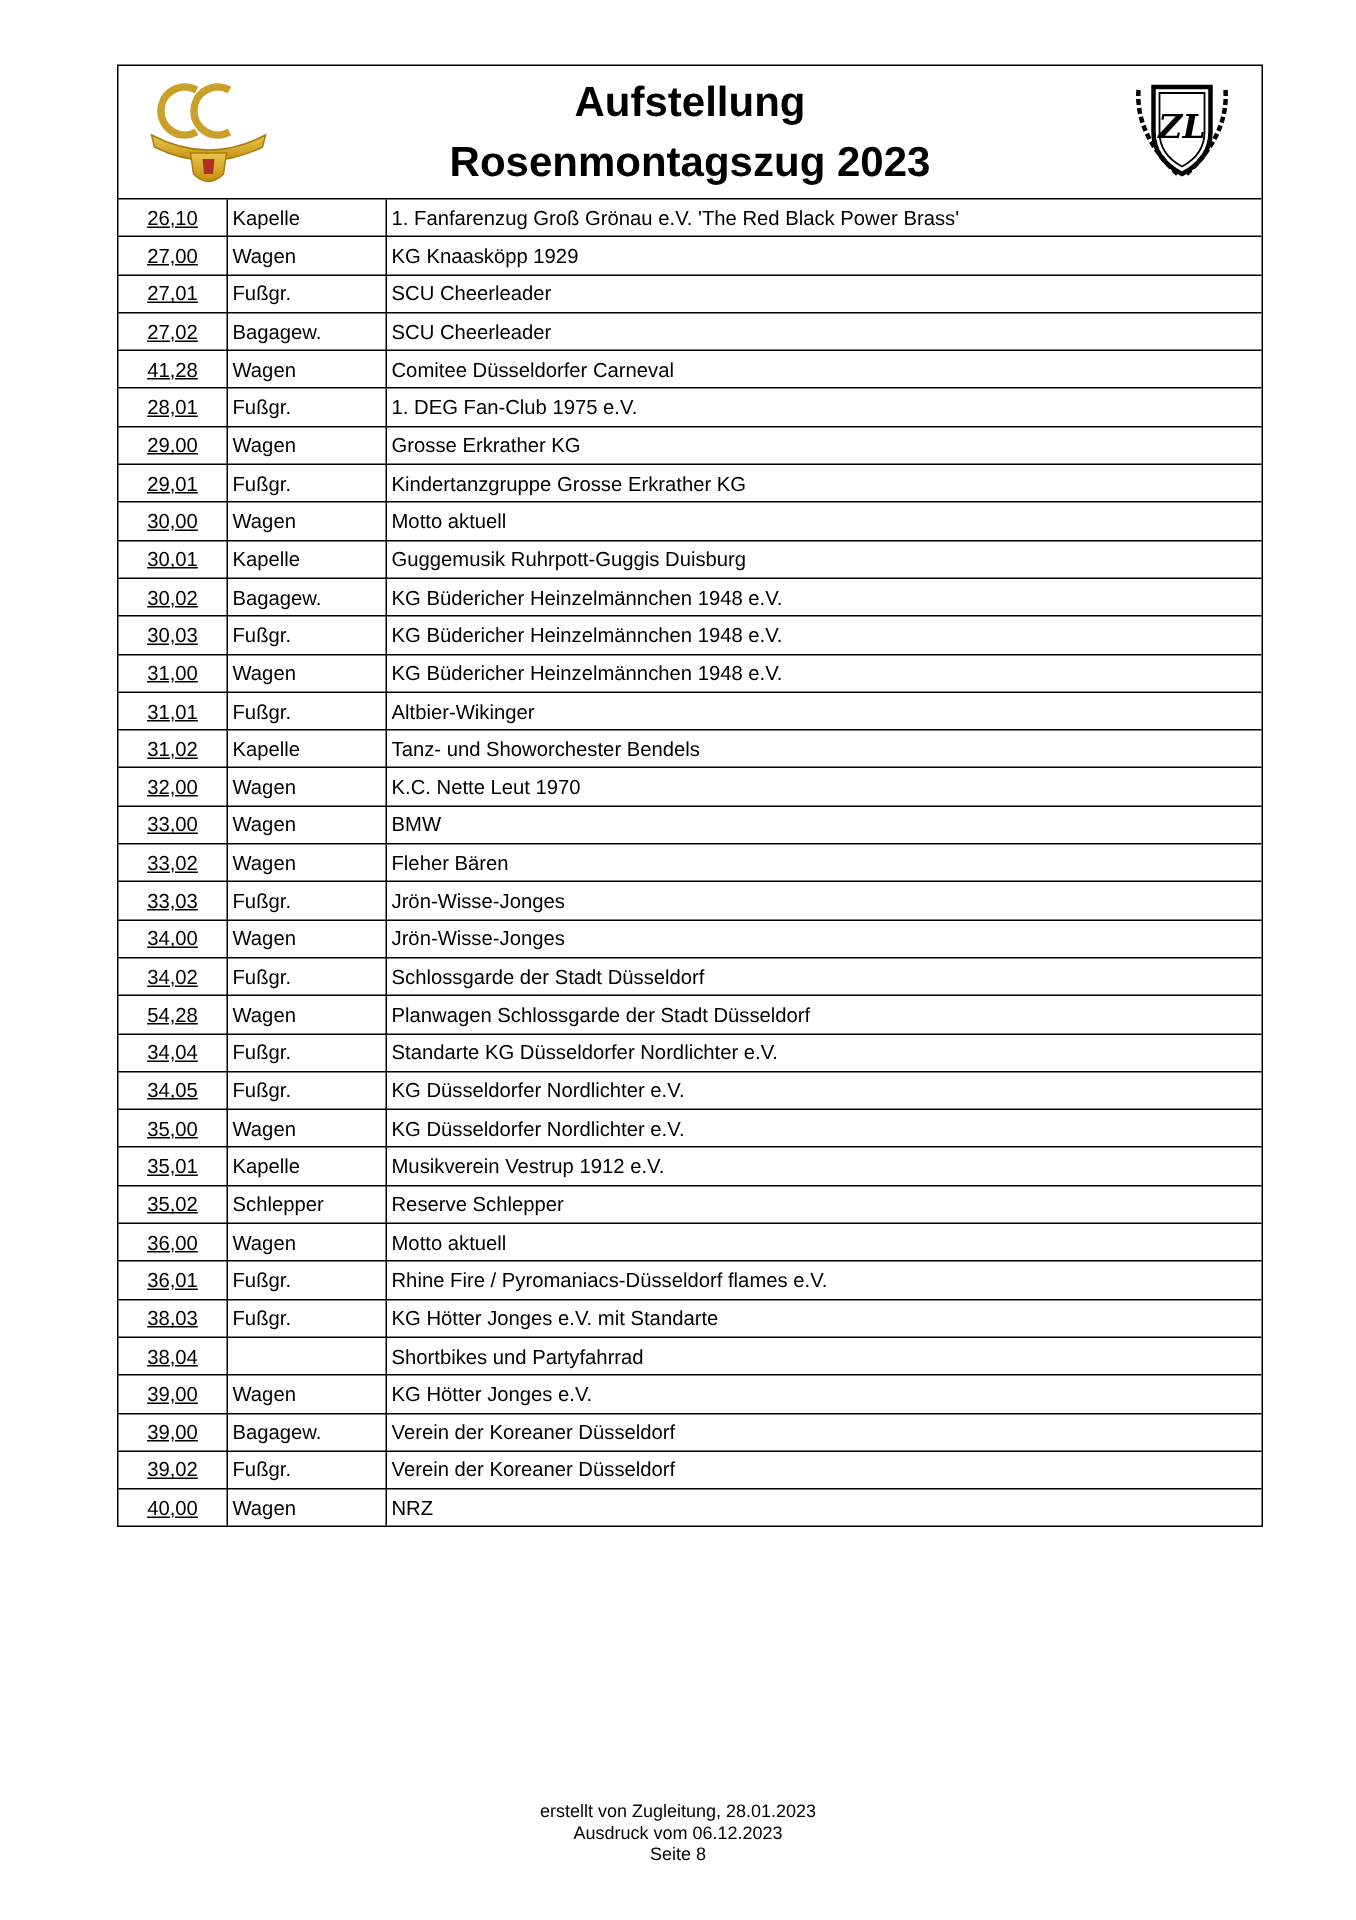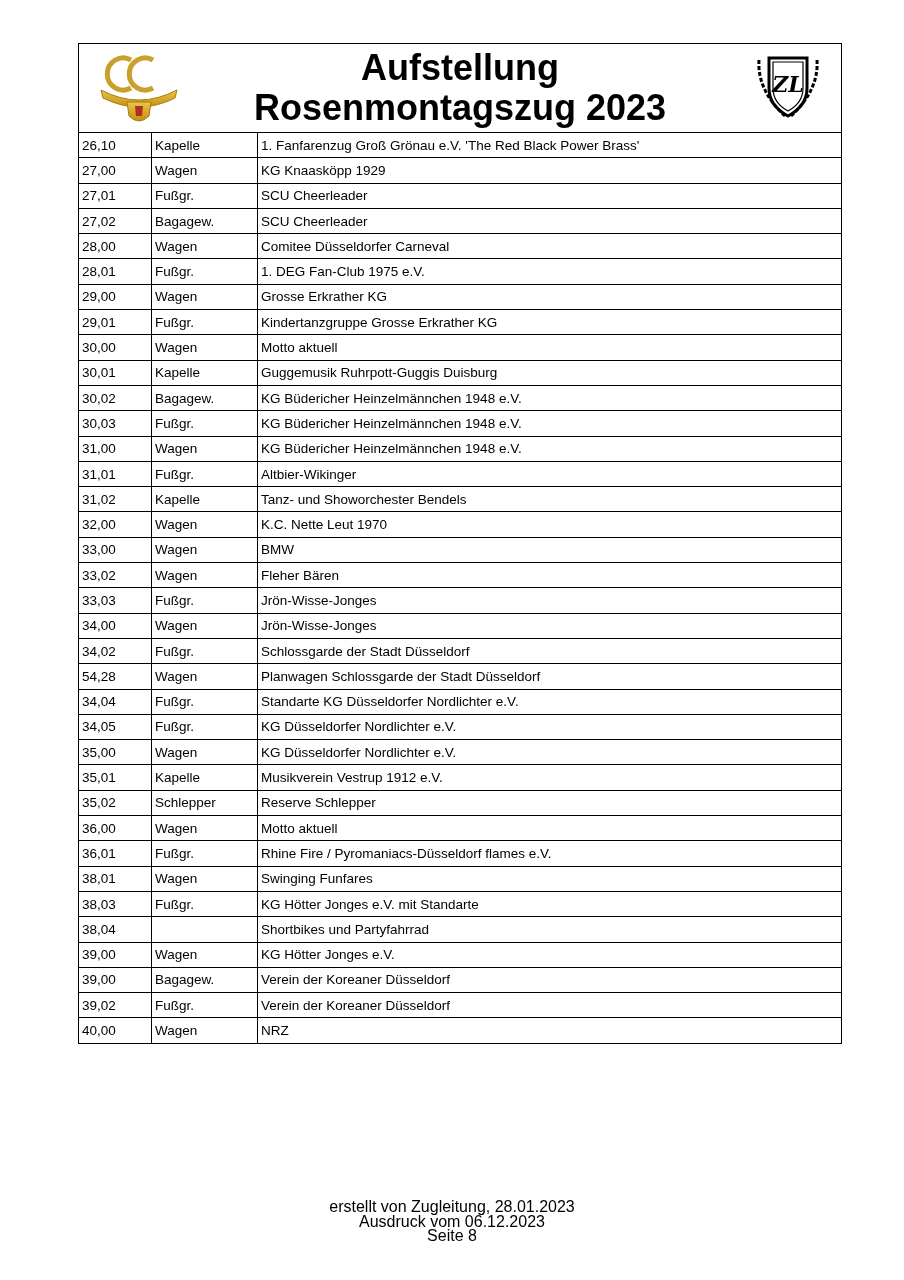--- a/index.html
+++ b/index.html
@@ -1,29 +1,29 @@
 <!DOCTYPE html>
 <html><head>
 <meta charset="utf-8">
 <style>
   html, body { margin: 0; padding: 0; background: #ffffff; }
   body { width: 904px; height: 1280px; position: relative; font-family: "Liberation Sans", sans-serif; color: #000; }
   .sheet { position: absolute; left: 78px; top: 43px; width: 762px; border: 1.5px solid #000; box-sizing: content-box; }
   .header { position: relative; height: 88px; border-bottom: 1.5px solid #000; }
-  .title { position: absolute; left: 0; right: 0; top: 4px; text-align: center; font-weight: bold; font-size: 36px; line-height: 40px; }
+  .title { position: absolute; left: 0; right: 0; top: 4px; text-align: center; font-weight: bold; font-size: 28px; line-height: 40px; }
   .logo-left { position: absolute; left: 18px; top: 8px; width: 84px; height: 74px; }
   .logo-right { position: absolute; right: 20px; top: 10px; width: 66px; height: 66px; }
   table { border-collapse: collapse; width: 100%; table-layout: fixed; }
   td { border: 1px solid #000; height: 24.3px; padding: 0 3px; font-size: 13.5px; white-space: nowrap; overflow: hidden; }
   tr:first-child td { border-top: none; }
-  td:first-child { border-left: none; width: 66px; }
+  td:first-child { border-left: none; text-align: center; width: 66px; text-decoration: underline; }
   td:nth-child(2) { width: 99px; }
   td:last-child { border-right: none; }
   tr:last-child td { border-bottom: none; }
-  .footer { position: absolute; left: 0; right: 0; top: 1200px; text-align: center; font-size: 16px; line-height: 14.5px; }
+  .footer { position: absolute; left: 0; right: 0; top: 1200px; text-align: center; font-size: 12px; line-height: 14.5px; }
 </style>
 </head>
 <body>
 
 <div class="sheet">
   <div class="header">
     <svg class="logo-left" viewBox="0 0 84 74">
       <defs>
         <linearGradient id="gold" x1="0" y1="0" x2="0" y2="1">
           <stop offset="0" stop-color="#e9c64a"></stop>
@@ -65,21 +65,21 @@
           <td>27,01</td>
           <td>Fußgr.</td>
           <td>SCU Cheerleader</td>
         </tr>
         <tr>
           <td>27,02</td>
           <td>Bagagew.</td>
           <td>SCU Cheerleader</td>
         </tr>
         <tr>
-          <td>28,00</td>
+          <td>41,28</td>
           <td>Wagen</td>
           <td>Comitee Düsseldorfer Carneval</td>
         </tr>
         <tr>
           <td>28,01</td>
           <td>Fußgr.</td>
           <td>1. DEG Fan-Club 1975 e.V.</td>
         </tr>
         <tr>
           <td>29,00</td>
@@ -188,25 +188,20 @@
         </tr>
         <tr>
           <td>36,00</td>
           <td>Wagen</td>
           <td>Motto aktuell</td>
         </tr>
         <tr>
           <td>36,01</td>
           <td>Fußgr.</td>
           <td>Rhine Fire / Pyromaniacs-Düsseldorf flames e.V.</td>
-        </tr>
-        <tr>
-          <td>38,01</td>
-          <td>Wagen</td>
-          <td>Swinging Funfares</td>
         </tr>
         <tr>
           <td>38,03</td>
           <td>Fußgr.</td>
           <td>KG Hötter Jonges e.V. mit Standarte</td>
         </tr>
         <tr>
           <td>38,04</td>
           <td></td>
           <td>Shortbikes und Partyfahrrad</td>

